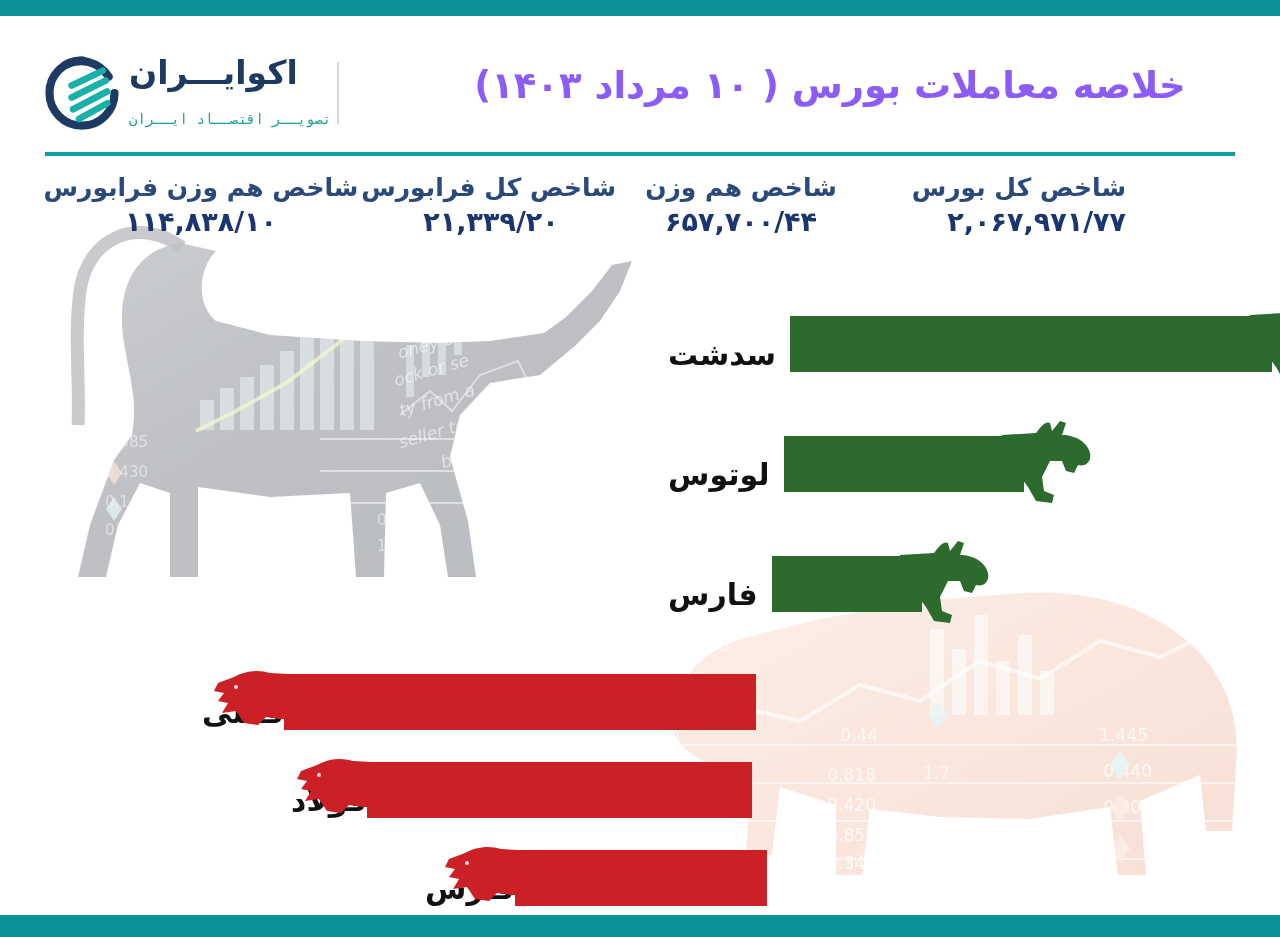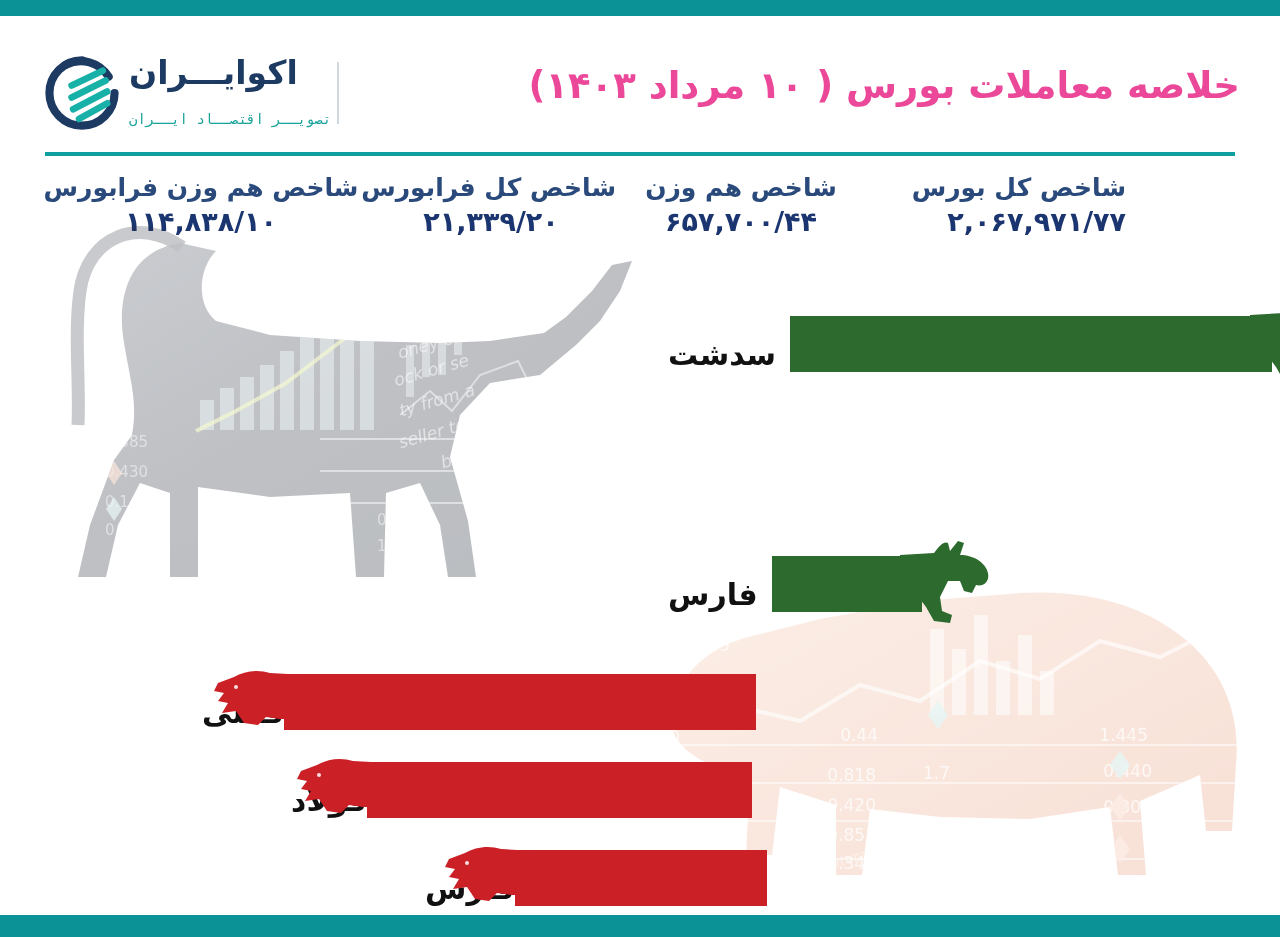--- a/index.html
+++ b/index.html
@@ -18,22 +18,22 @@
   
   .header{position:absolute;left:0;top:16px;width:1280px;height:135px;}
   .logo{position:absolute;right:auto;left:45px;top:32px;width:300px;height:90px;display:flex;
         flex-direction:row-reverse;align-items:center;gap:10px;}
   .logo-mark{width:74px;height:74px;position:relative;flex:0 0 auto;}
   .logo-text{display:flex;flex-direction:column;align-items:flex-end;justify-content:center;
              padding-right:6px;border-right:2px solid #cfd8de;height:62px;}
   .logo-name{font-size:33px;font-weight:bold;color:#1d3a63;line-height:1.05;letter-spacing:-1px;}
   .logo-tag{font-size:14px;color:#1aa39b;line-height:1.4;margin-top:20px;font-family:Liberation Mono, monospace;}
 
-  .title{position:absolute;left:0;right:40px;top:48px;text-align:right;
-         font-size:37px;font-weight:bold;color:#ec4899;direction:rtl;
+  .title{position:absolute;left:0;right:40px;top:48px;text-align:center;
+         font-size:37px;font-weight:bold;color:#8b5cf6;direction:rtl;
          padding-left:420px;}
   .title-inner{display:inline-block;}
 
   .head-divider{position:absolute;left:45px;top:152px;width:1190px;height:4px;background:#0f9fa1;}
 
   
   .indices{position:absolute;left:0;top:172px;width:1280px;height:80px;
            display:flex;flex-direction:row;justify-content:flex-end;direction:rtl;}
   .idx{width:250px;text-align:center;color:#1b3c6e;}
   .idx:nth-child(1){width:260px;text-align:right;}
@@ -272,20 +272,33 @@
             <path d="M0 14 L34 12 C40 4 44 0 48 2 L50 10 L58 0 L64 2 L60 14
                      C74 14 86 22 88 32 C90 42 82 46 76 44 L72 52 L64 50 L60 40
                      L48 40 L40 56 L42 70 L52 74 L50 82 L34 80 L26 66 L20 58
                      L0 58 Z" fill="#2c6b2d"></path>
           </svg>
         </div>
       </div>
       <div class="lbl lbl-up">سدشت</div>
     </div>
 
+    <div class="row row-up" style="top:142px; left:668px;">
+      <div class="bar bar-green" style="width:240px;">
+        <div class="beast bull">
+          <svg viewBox="0 0 92 86" width="92" height="86">
+            <path d="M0 14 L34 12 C40 4 44 0 48 2 L50 10 L58 0 L64 2 L60 14
+                     C74 14 86 22 88 32 C90 42 82 46 76 44 L72 52 L64 50 L60 40
+                     L48 40 L40 56 L42 70 L52 74 L50 82 L34 80 L26 66 L20 58
+                     L0 58 Z" fill="#2c6b2d"></path>
+          </svg>
+        </div>
+      </div>
+      <div class="lbl lbl-up">لوتوس</div>
+    </div>
 
     <div class="row row-up" style="top:262px; left:668px;">
       <div class="bar bar-green" style="width:150px;">
         <div class="beast bull">
           <svg viewBox="0 0 92 86" width="92" height="86">
             <path d="M0 14 L34 12 C40 4 44 0 48 2 L50 10 L58 0 L64 2 L60 14
                      C74 14 86 22 88 32 C90 42 82 46 76 44 L72 52 L64 50 L60 40
                      L48 40 L40 56 L42 70 L52 74 L50 82 L34 80 L26 66 L20 58
                      L0 58 Z" fill="#2c6b2d"></path>
           </svg>

